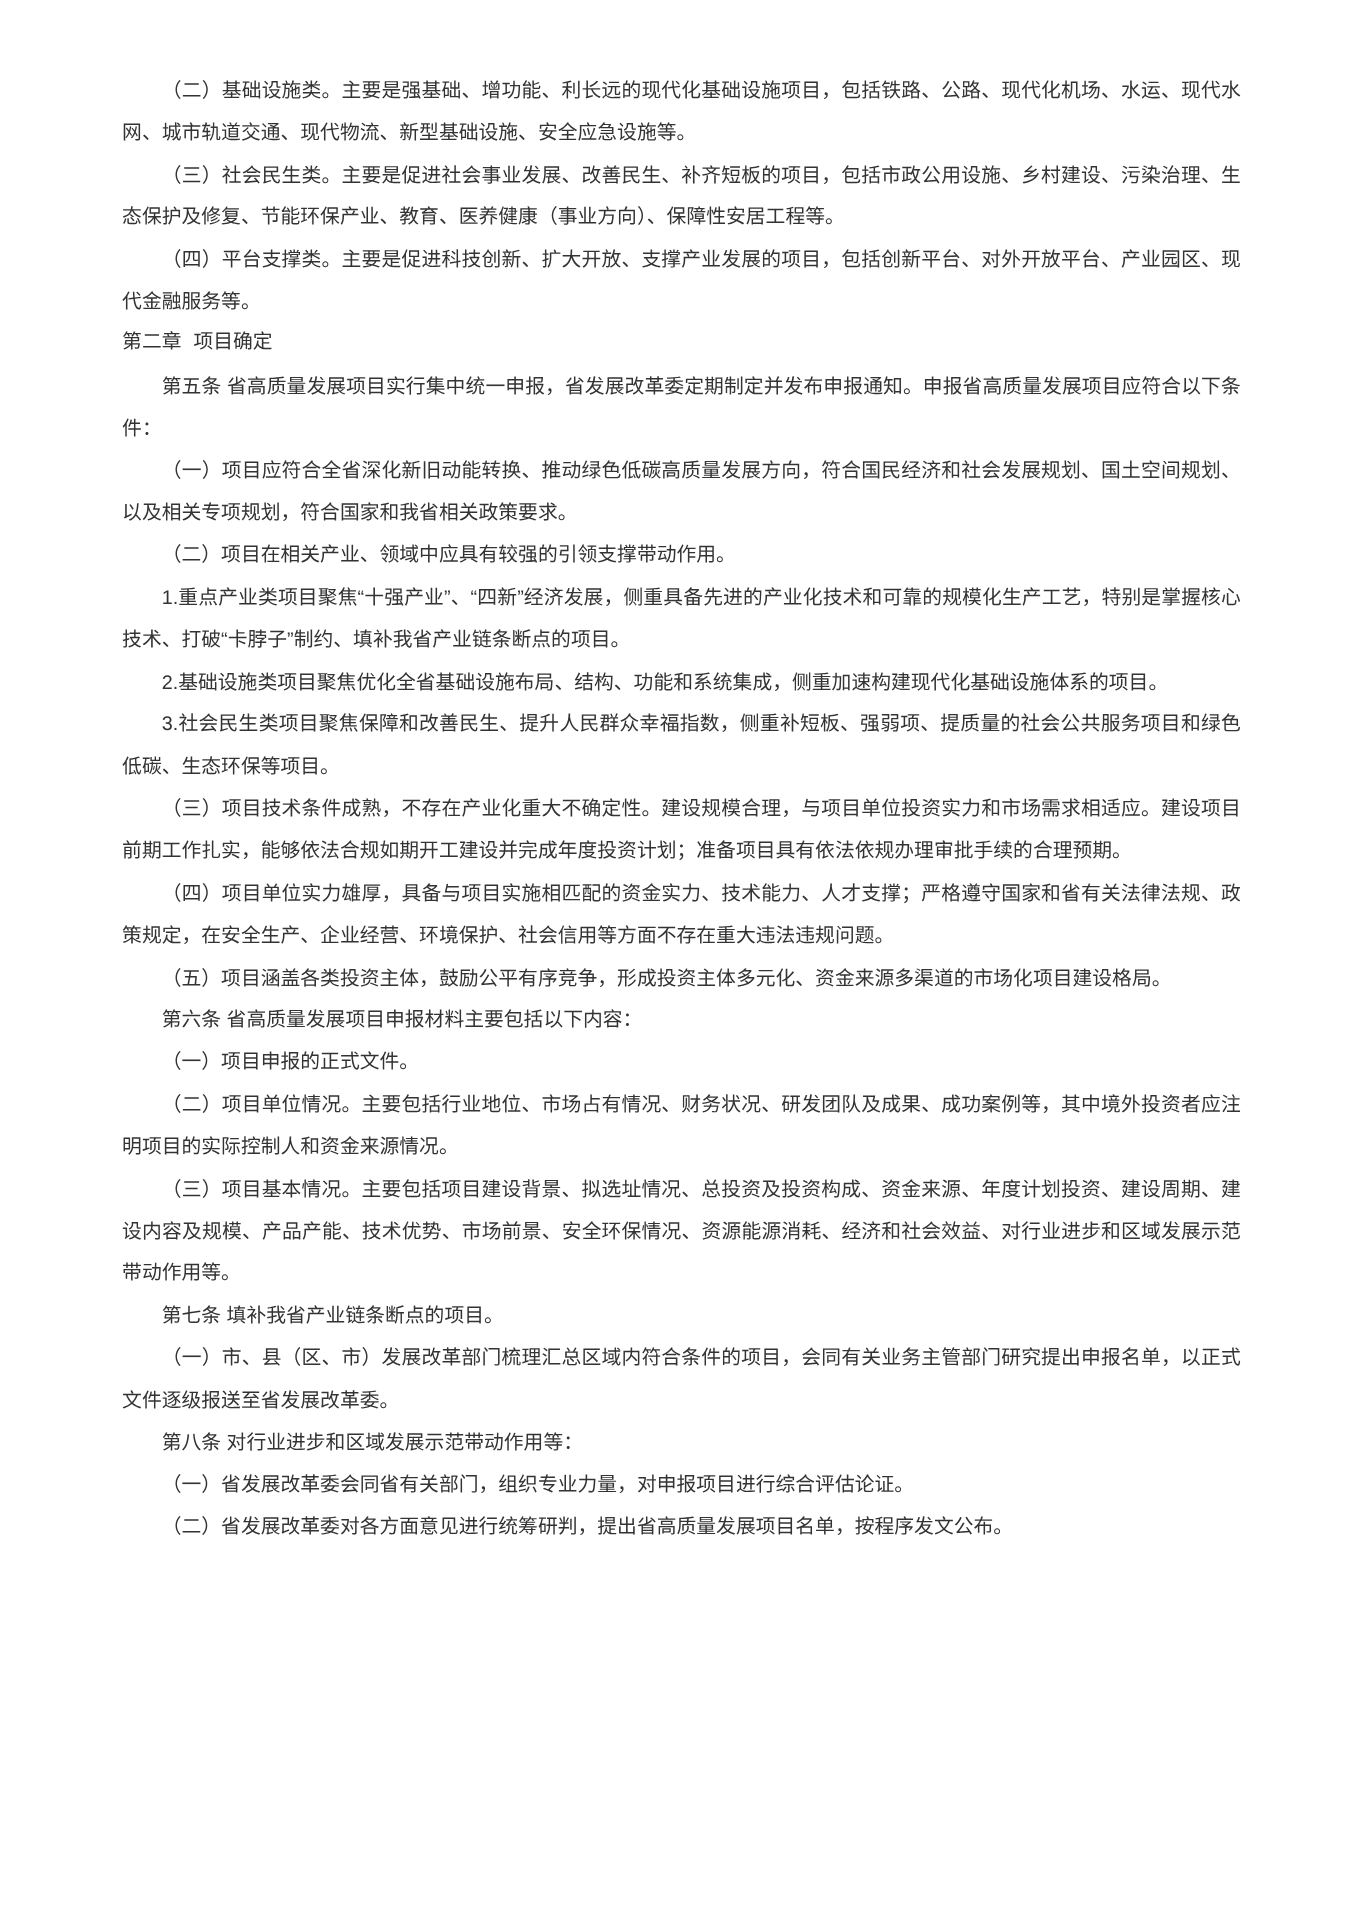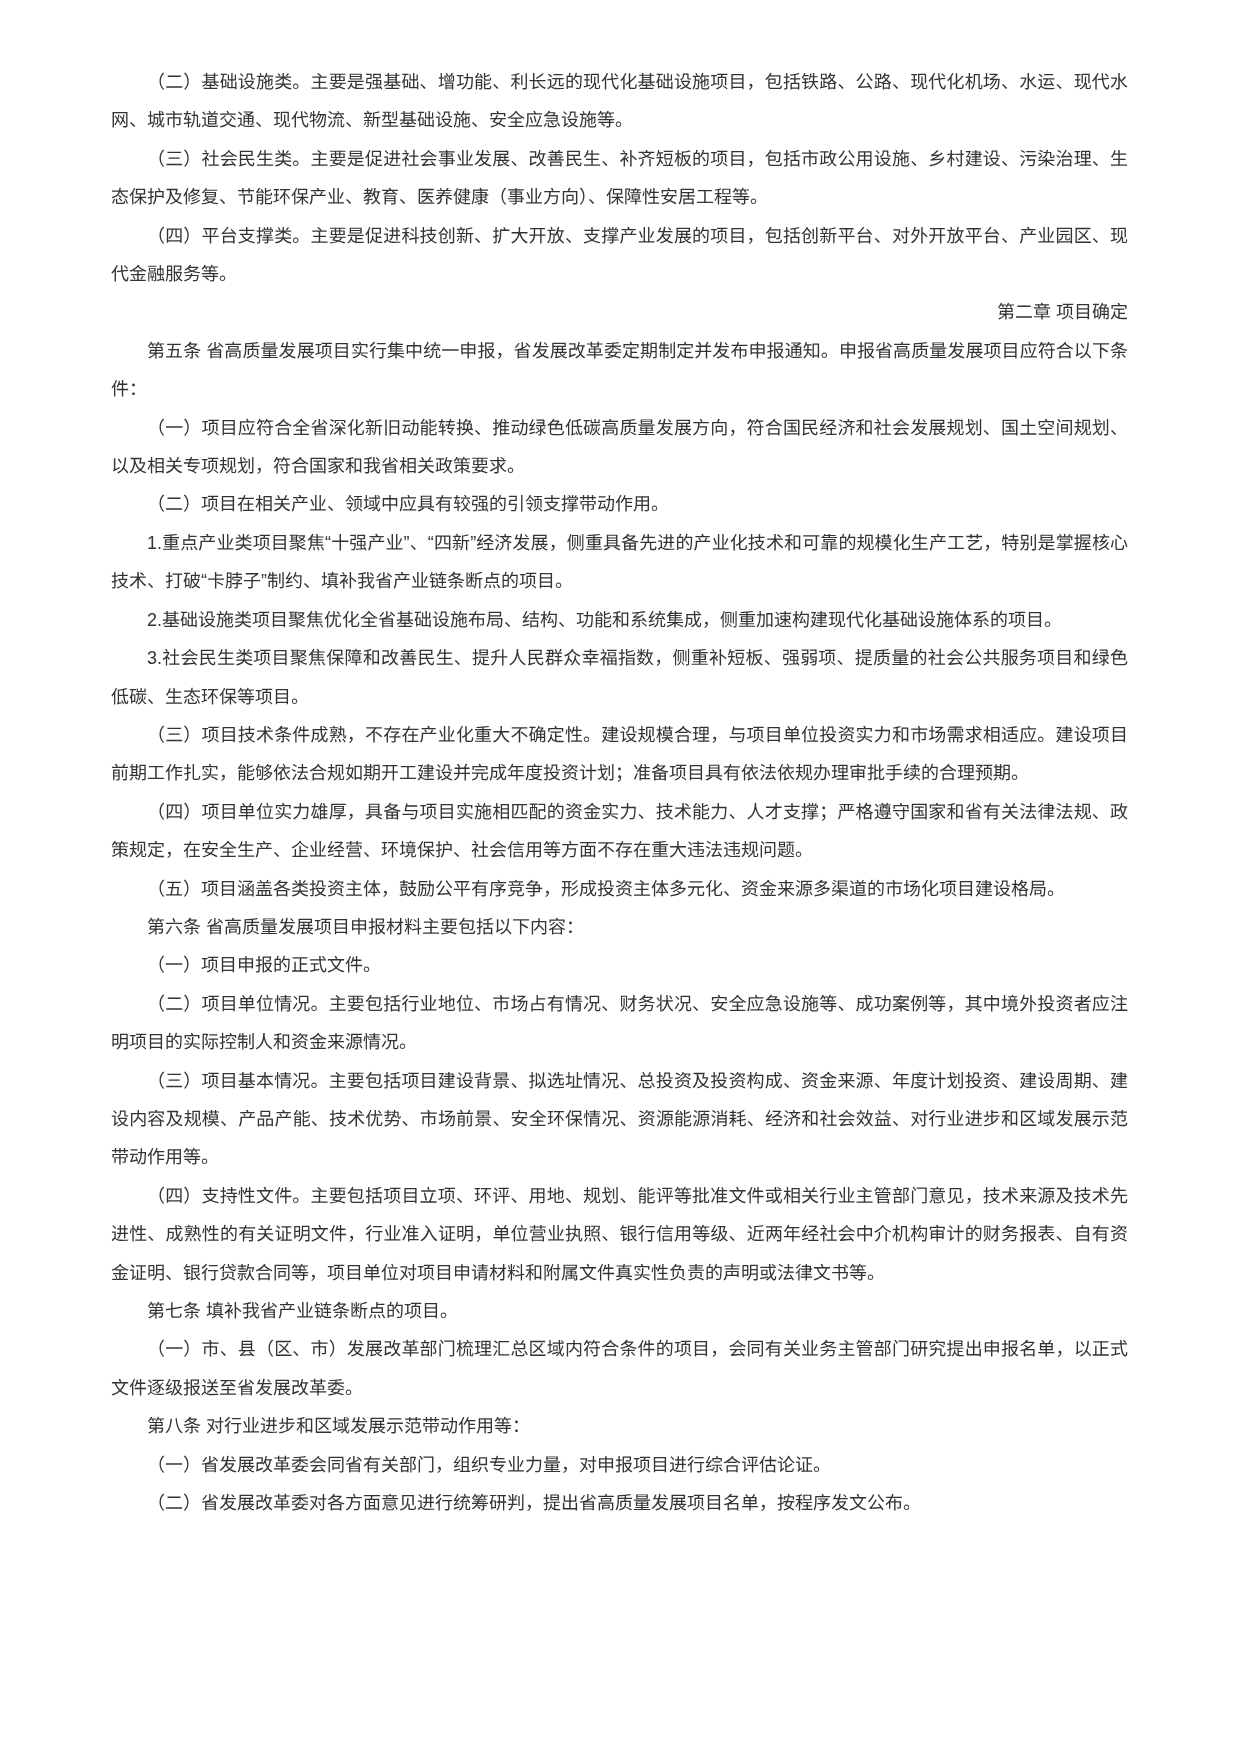--- a/index.html
+++ b/index.html
@@ -26,22 +26,23 @@
     font-size: 18px;
     line-height: 38.4px;
     color: #333333;
     text-align: justify;
     text-justify: inter-ideograph;
     text-indent: 2em;
     word-break: break-all;
     letter-spacing: 0;
   }
   .doc-page p.chapter-heading {
-    text-align: right;
+    text-align: left;
     text-indent: 0;
+    font-family: Liberation Mono, monospace;
   }
 </style>
 </head>
 <body>
 
 <div class="doc-page">
   <p>（二）基础设施类。主要是强基础、增功能、利长远的现代化基础设施项目，包括铁路、公路、现代化机场、水运、现代水网、城市轨道交通、现代物流、新型基础设施、安全应急设施等。</p>
   <p>（三）社会民生类。主要是促进社会事业发展、改善民生、补齐短板的项目，包括市政公用设施、乡村建设、污染治理、生态保护及修复、节能环保产业、教育、医养健康（事业方向）、保障性安居工程等。</p>
   <p>（四）平台支撑类。主要是促进科技创新、扩大开放、支撑产业发展的项目，包括创新平台、对外开放平台、产业园区、现代金融服务等。</p>
   <p class="chapter-heading">第二章 项目确定</p>
@@ -49,21 +50,20 @@
   <p>（一）项目应符合全省深化新旧动能转换、推动绿色低碳高质量发展方向，符合国民经济和社会发展规划、国土空间规划、以及相关专项规划，符合国家和我省相关政策要求。</p>
   <p>（二）项目在相关产业、领域中应具有较强的引领支撑带动作用。</p>
   <p>1.重点产业类项目聚焦“十强产业”、“四新”经济发展，侧重具备先进的产业化技术和可靠的规模化生产工艺，特别是掌握核心技术、打破“卡脖子”制约、填补我省产业链条断点的项目。</p>
   <p>2.基础设施类项目聚焦优化全省基础设施布局、结构、功能和系统集成，侧重加速构建现代化基础设施体系的项目。</p>
   <p>3.社会民生类项目聚焦保障和改善民生、提升人民群众幸福指数，侧重补短板、强弱项、提质量的社会公共服务项目和绿色低碳、生态环保等项目。</p>
   <p>（三）项目技术条件成熟，不存在产业化重大不确定性。建设规模合理，与项目单位投资实力和市场需求相适应。建设项目前期工作扎实，能够依法合规如期开工建设并完成年度投资计划；准备项目具有依法依规办理审批手续的合理预期。</p>
   <p>（四）项目单位实力雄厚，具备与项目实施相匹配的资金实力、技术能力、人才支撑；严格遵守国家和省有关法律法规、政策规定，在安全生产、企业经营、环境保护、社会信用等方面不存在重大违法违规问题。</p>
   <p>（五）项目涵盖各类投资主体，鼓励公平有序竞争，形成投资主体多元化、资金来源多渠道的市场化项目建设格局。</p>
   <p>第六条 省高质量发展项目申报材料主要包括以下内容：</p>
   <p>（一）项目申报的正式文件。</p>
-  <p>（二）项目单位情况。主要包括行业地位、市场占有情况、财务状况、安全应急设施等、成功案例等，其中境外投资者应注明项目的实际控制人和资金来源情况。</p>
+  <p>（二）项目单位情况。主要包括行业地位、市场占有情况、财务状况、研发团队及成果、成功案例等，其中境外投资者应注明项目的实际控制人和资金来源情况。</p>
   <p>（三）项目基本情况。主要包括项目建设背景、拟选址情况、总投资及投资构成、资金来源、年度计划投资、建设周期、建设内容及规模、产品产能、技术优势、市场前景、安全环保情况、资源能源消耗、经济和社会效益、对行业进步和区域发展示范带动作用等。</p>
-  <p>（四）支持性文件。主要包括项目立项、环评、用地、规划、能评等批准文件或相关行业主管部门意见，技术来源及技术先进性、成熟性的有关证明文件，行业准入证明，单位营业执照、银行信用等级、近两年经社会中介机构审计的财务报表、自有资金证明、银行贷款合同等，项目单位对项目申请材料和附属文件真实性负责的声明或法律文书等。</p>
   <p>第七条 填补我省产业链条断点的项目。</p>
   <p>（一）市、县（区、市）发展改革部门梳理汇总区域内符合条件的项目，会同有关业务主管部门研究提出申报名单，以正式文件逐级报送至省发展改革委。</p>
   <p>第八条 对行业进步和区域发展示范带动作用等：</p>
   <p>（一）省发展改革委会同省有关部门，组织专业力量，对申报项目进行综合评估论证。</p>
   <p>（二）省发展改革委对各方面意见进行统筹研判，提出省高质量发展项目名单，按程序发文公布。</p>
 </div>
 
 </body></html>

